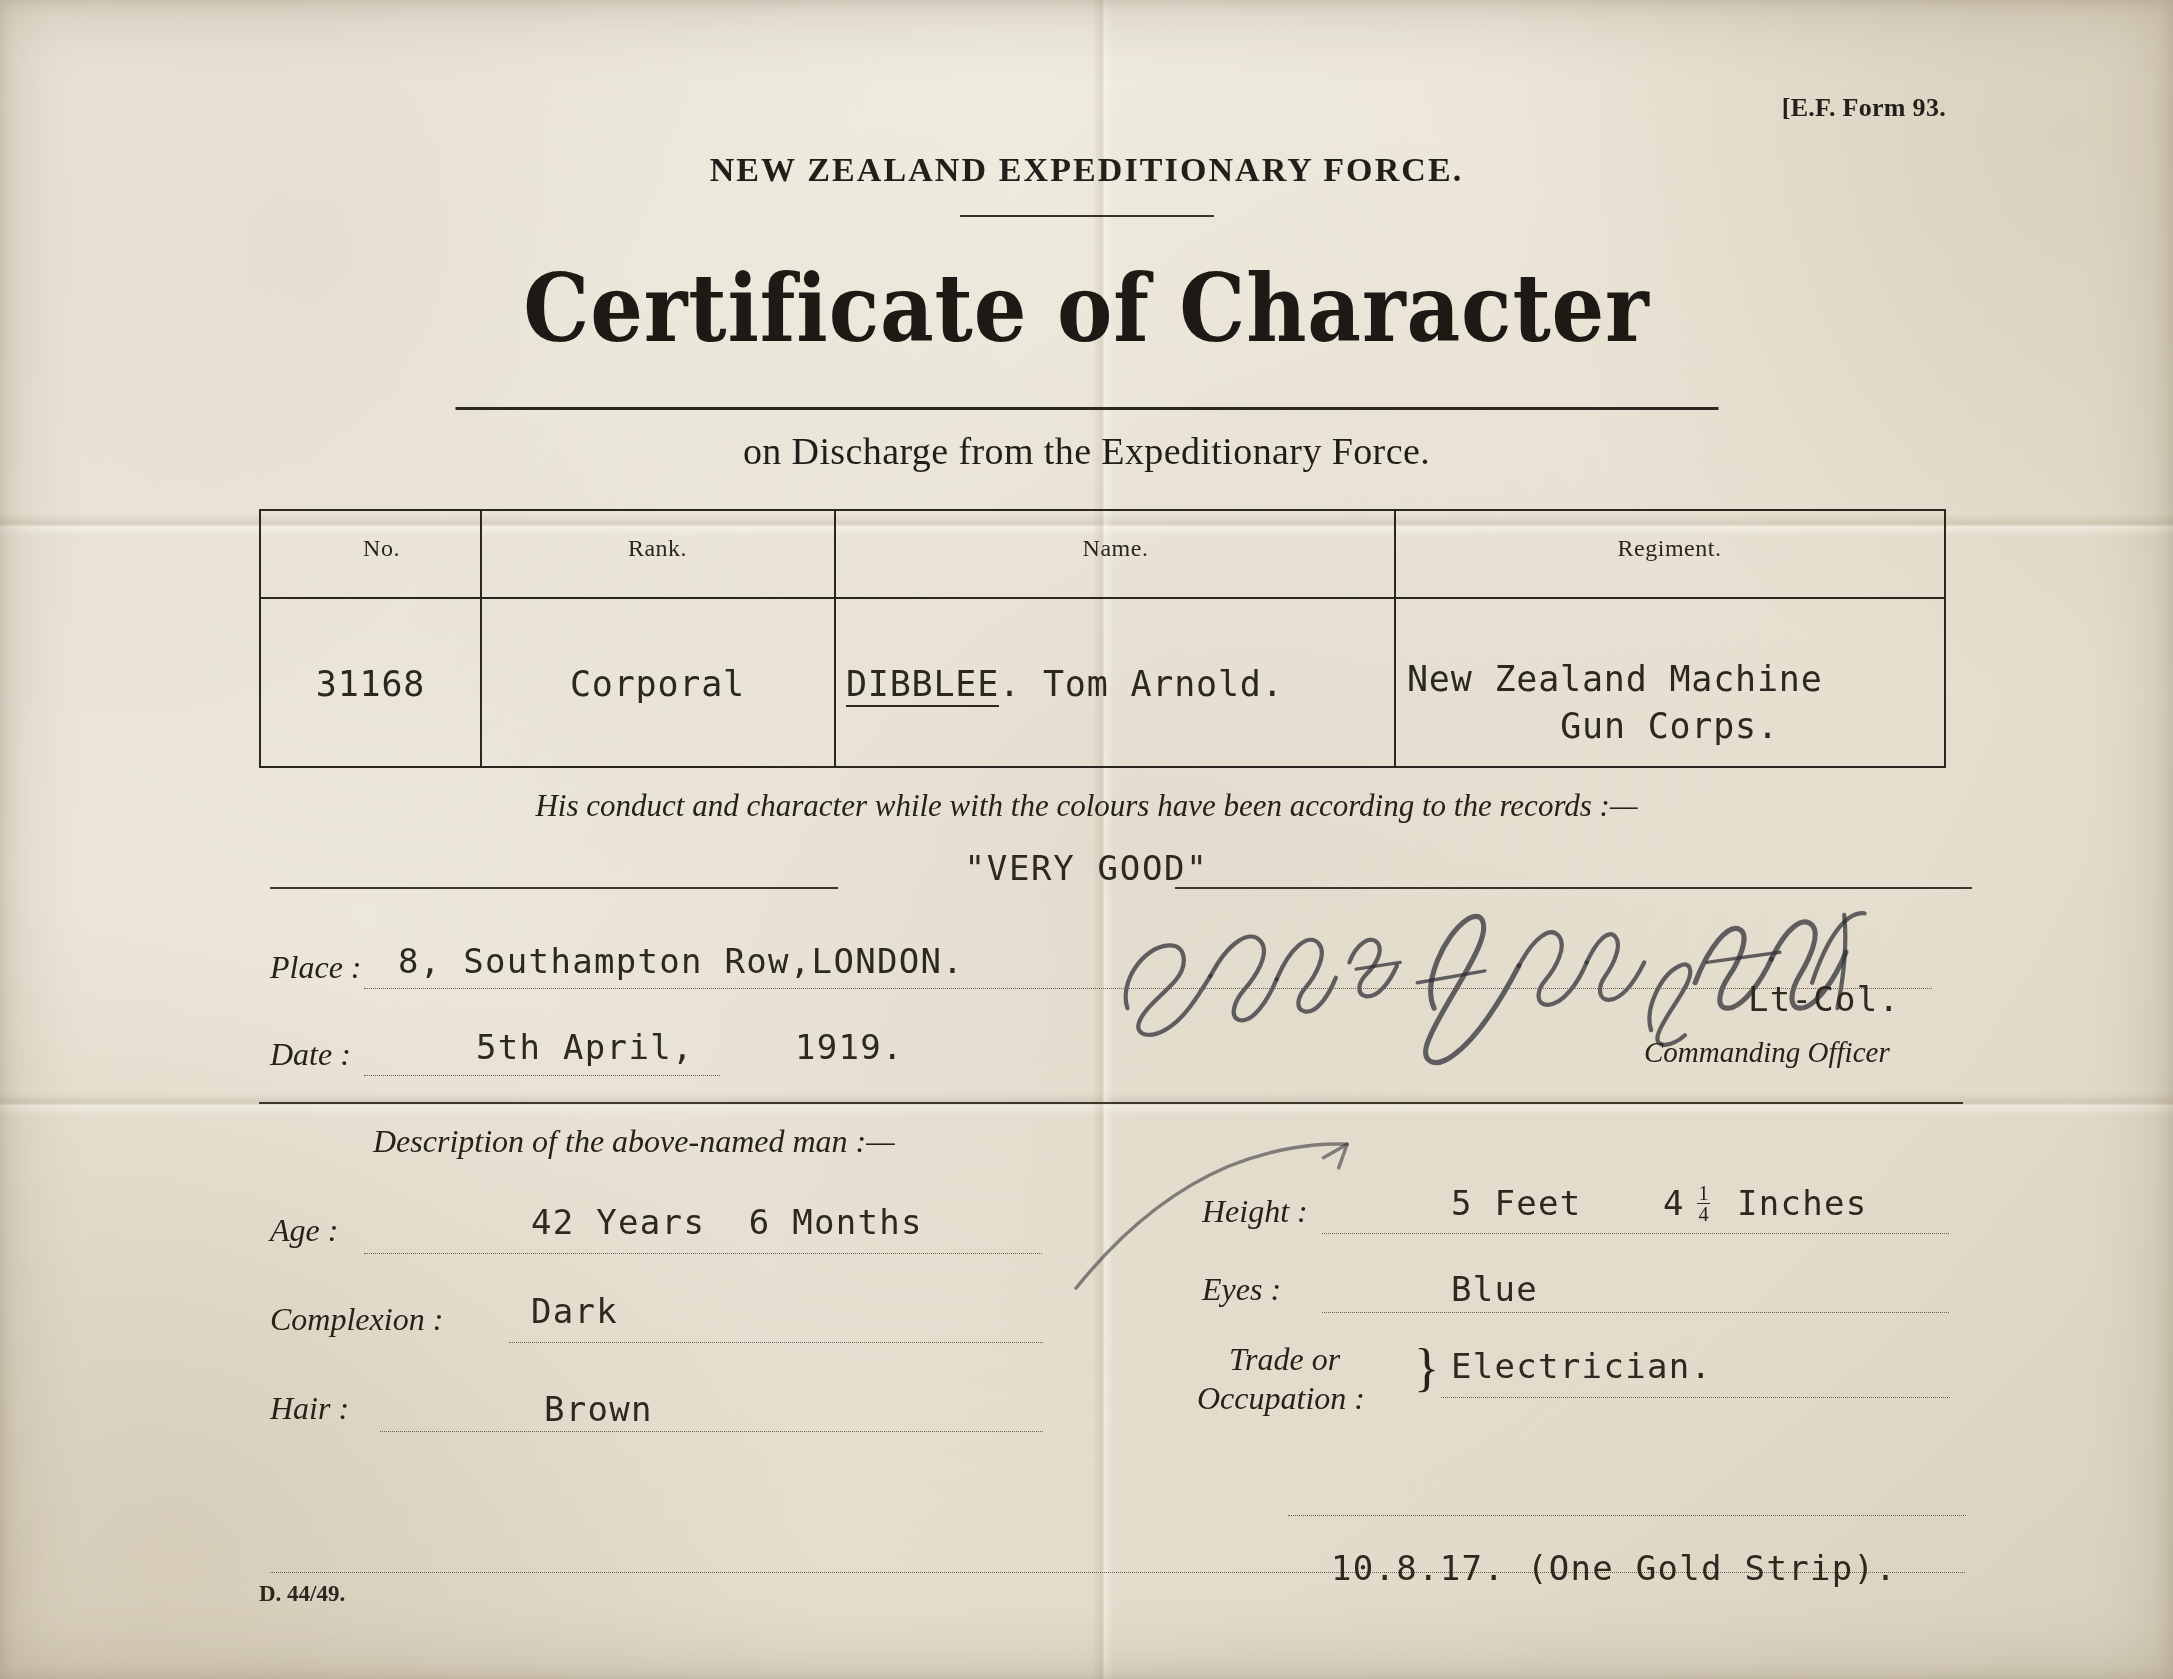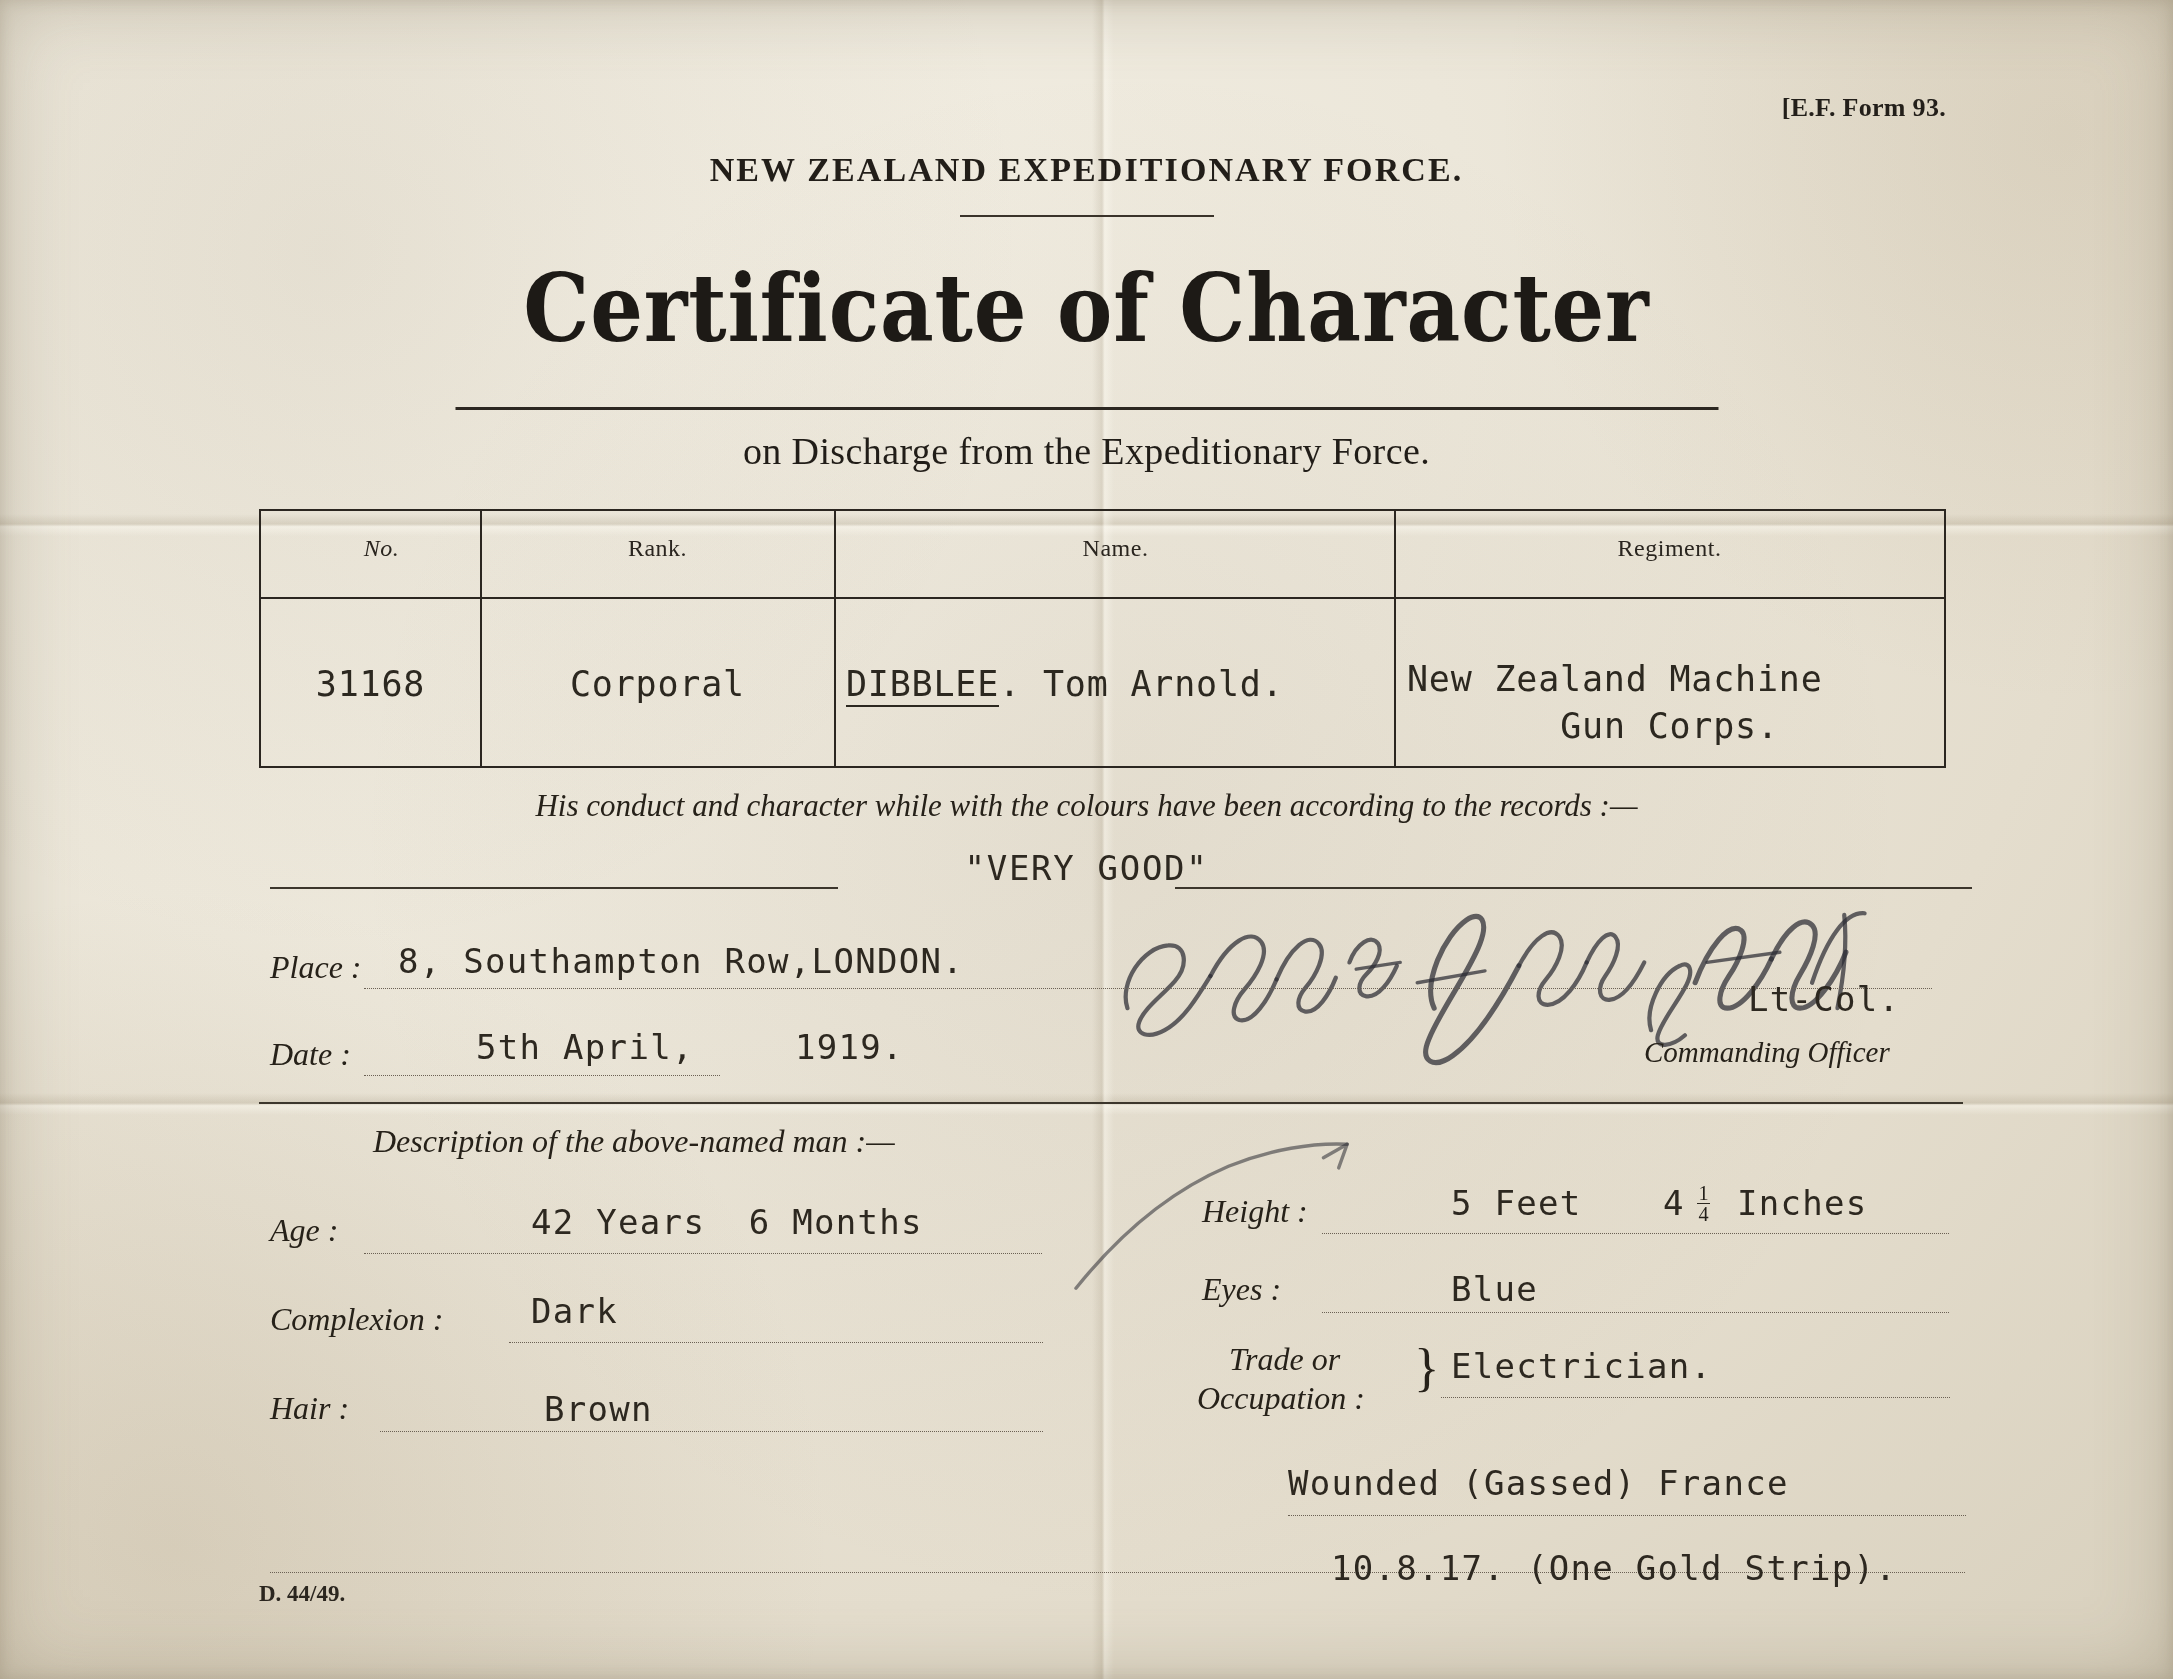--- a/index.html
+++ b/index.html
@@ -260,21 +260,21 @@
     <div class="title-rule"></div>
 
     <div class="subtitle">on Discharge from the Expeditionary Force.</div>
 
     <div class="tbl">
       <div class="vline" style="left:219px;"></div>
       <div class="vline" style="left:573px;"></div>
       <div class="vline" style="left:1133px;"></div>
       <div class="hline" style="top:86px;"></div>
 
-      <div class="th" style="left:0; width:241px;font-style:italic;">No.</div>
+      <div class="th" style="left:0; width:241px;">No.</div>
       <div class="th" style="left:220px; width:353px;">Rank.</div>
       <div class="th" style="left:1135px; width:547px;">Regiment.</div>
       <div class="th" style="left:575px; width:559px;">Name.</div>
 
       <div class="td center" style="left:0; width:219px; top:153px;">31168</div>
       <div class="td center" style="left:220px; width:353px; top:153px;">Corporal</div>
 
       <div style="position:absolute; left:585px; top:153px; width:542px;">
         <span class="td underline-name" style="position:relative;">DIBBLEE</span><span class="td" style="position:relative;">.</span><span class="td" style="position:relative; margin-left:22px;">Tom Arnold.</span>
       </div>
@@ -358,21 +358,20 @@
     <div class="dotrule" style="left:1322px; top:1312px; width:627px;"></div>
     <div class="val" style="left:1451px; top:1261px;margin-top:8px;">Blue</div>
 
     <div class="lbl" style="left:1229px; top:1341px;">Trade or</div>
     <div class="lbl" style="left:1197px; top:1380px;">Occupation :</div>
     <div class="brace" style="left:1414px; top:1337px;">}</div>
     <div class="dotrule" style="left:1441px; top:1397px; width:509px;"></div>
     <div class="val" style="left:1451px; top:1346px;">Electrician.</div>
 
     <div class="dotrule" style="left:1288px; top:1515px; width:678px;"></div>
-    <div class="val" style="left:1288px; top:1463px;">Wounded (Gassed) France</div>
     <div class="dotrule" style="left:270px; top:1572px; width:1695px;"></div>
     <div class="val" style="left:1331px; top:1548px;">10.8.17. (One Gold Strip).</div>
 
     <div class="footcode">D. 44/49.</div>
 
   </div>
 
   <div class="edge-shadow"></div>
 </div>
 

